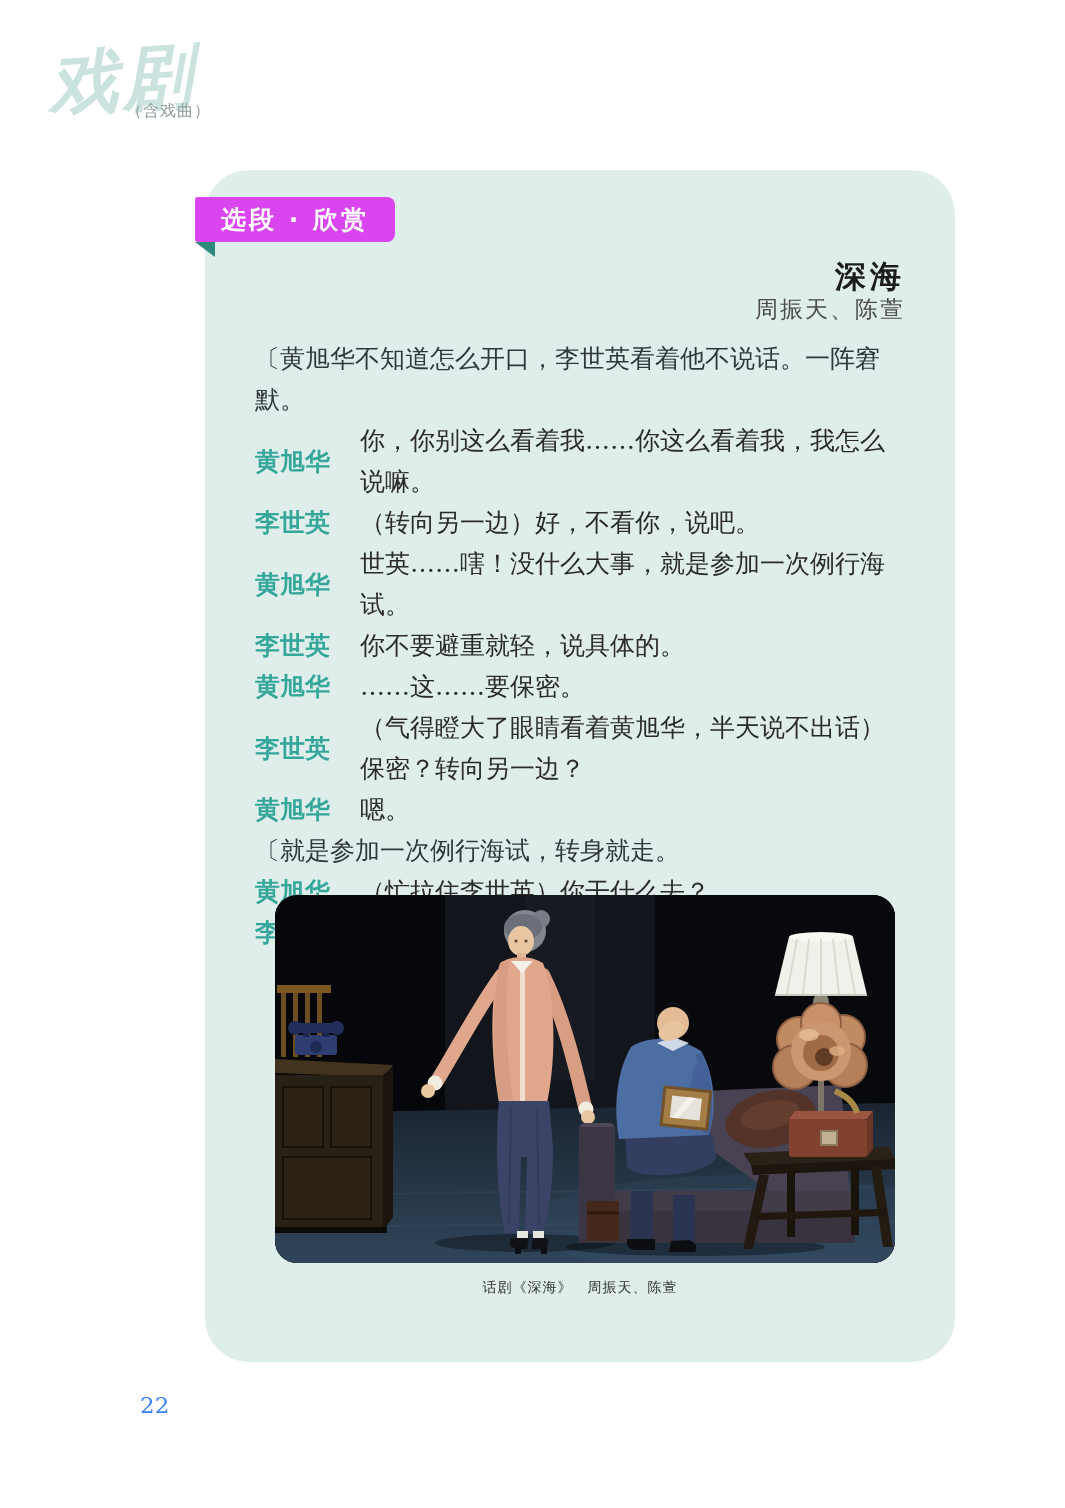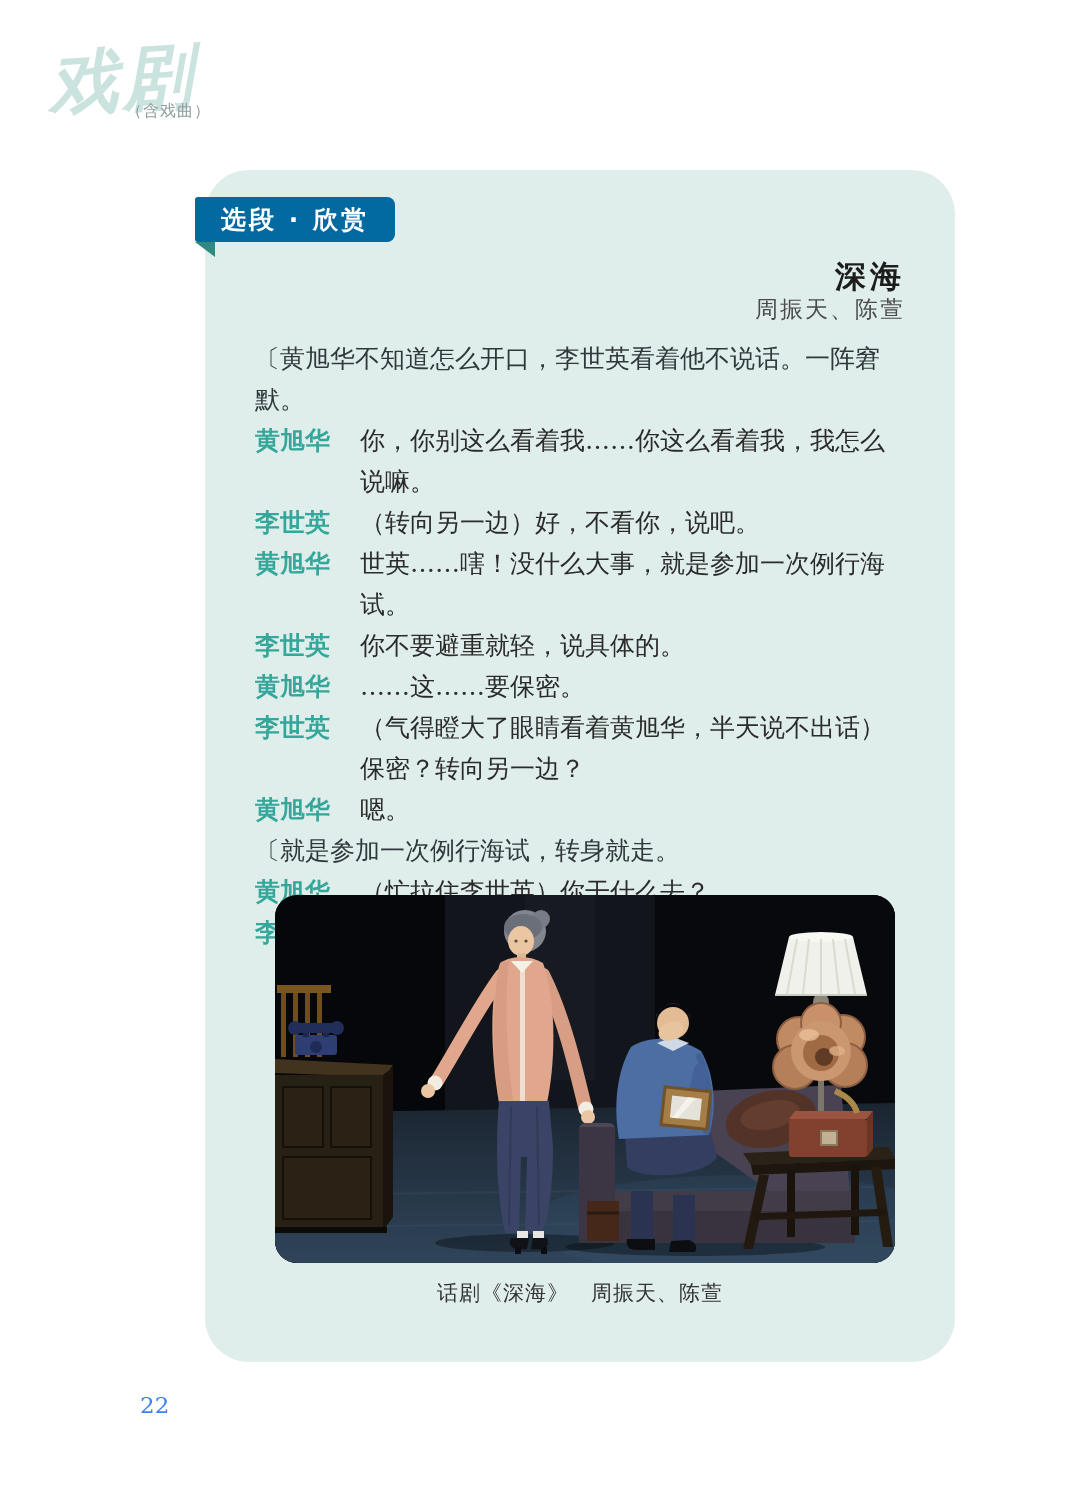--- a/index.html
+++ b/index.html
@@ -9,40 +9,40 @@
   .logo-zh{position:absolute;left:48px;top:34px;font-size:70px;font-weight:bold;font-style:italic;
            color:#cbe3df;letter-spacing:4px;transform:rotate(-4deg);
            font-family:"DejaVu Serif","Liberation Serif",serif;}
   .logo-sub{position:absolute;left:126px;top:101px;font-size:16px;color:#8f9e9c;letter-spacing:1px;}
   
   .panel{position:absolute;left:205px;top:170px;width:750px;height:1192px;
          background:#dfeeeb;border-radius:44px;}
   .panel-inner{position:relative;padding:88px 50px 0 50px;box-sizing:border-box;height:100%;}
   
   .badge{position:absolute;left:-10px;top:27px;height:45px;line-height:45px;
-         background:#0369a1;color:#ffffff;font-size:25px;font-weight:bold;
+         background:#d946ef;color:#ffffff;font-size:25px;font-weight:bold;
          letter-spacing:3px;padding:0 26px;border-radius:3px 8px 8px 3px;}
   .badge-fold{position:absolute;left:-10px;top:72px;width:20px;height:15px;background:#2f8a7e;
               clip-path:polygon(0 0,100% 0,100% 100%);}
   
   .title{margin:0;text-align:right;font-size:31px;font-weight:bold;color:#1c1c1c;
          letter-spacing:4px;font-family:"DejaVu Serif","Liberation Serif",serif;line-height:36px;}
   .authors{text-align:right;font-size:23px;color:#4a4a4a;letter-spacing:2px;
            font-family:"DejaVu Serif","Liberation Serif",serif;line-height:30px;}
   
   .script{margin-top:14px;height:533px;font-size:25px;line-height:41px;color:#2b2b2b;}
-  .s-row{display:flex;}
+  .s-row{display:flex;align-items:center;}
   .s-row.direction{font-family:"DejaVu Sans","Liberation Sans",sans-serif;color:#30383b;}
   .speaker{flex:0 0 105px;font-weight:bold;color:#35a79a;
            font-family:"DejaVu Sans","Liberation Sans",sans-serif;}
   .line{flex:1;font-family:"DejaVu Serif","Liberation Serif",serif;}
   
   .photo{margin:24px 0 0 20px;width:620px;height:368px;border-radius:22px;overflow:hidden;
          background:#0a0c10;}
-  .caption{margin-top:16px;text-align:center;font-size:21px;color:#333333;letter-spacing:1px;
+  .caption{margin-top:16px;text-align:center;font-size:14px;color:#333333;letter-spacing:1px;
            font-family:"DejaVu Serif","Liberation Serif",serif;}
   
   .pageno{position:absolute;left:140px;top:1392px;font-size:23px;color:#3b82f6;
           font-family:"DejaVu Serif","Liberation Serif",serif;}
 </style>
 </head>
 <body>
 
 <div class="page">
 

